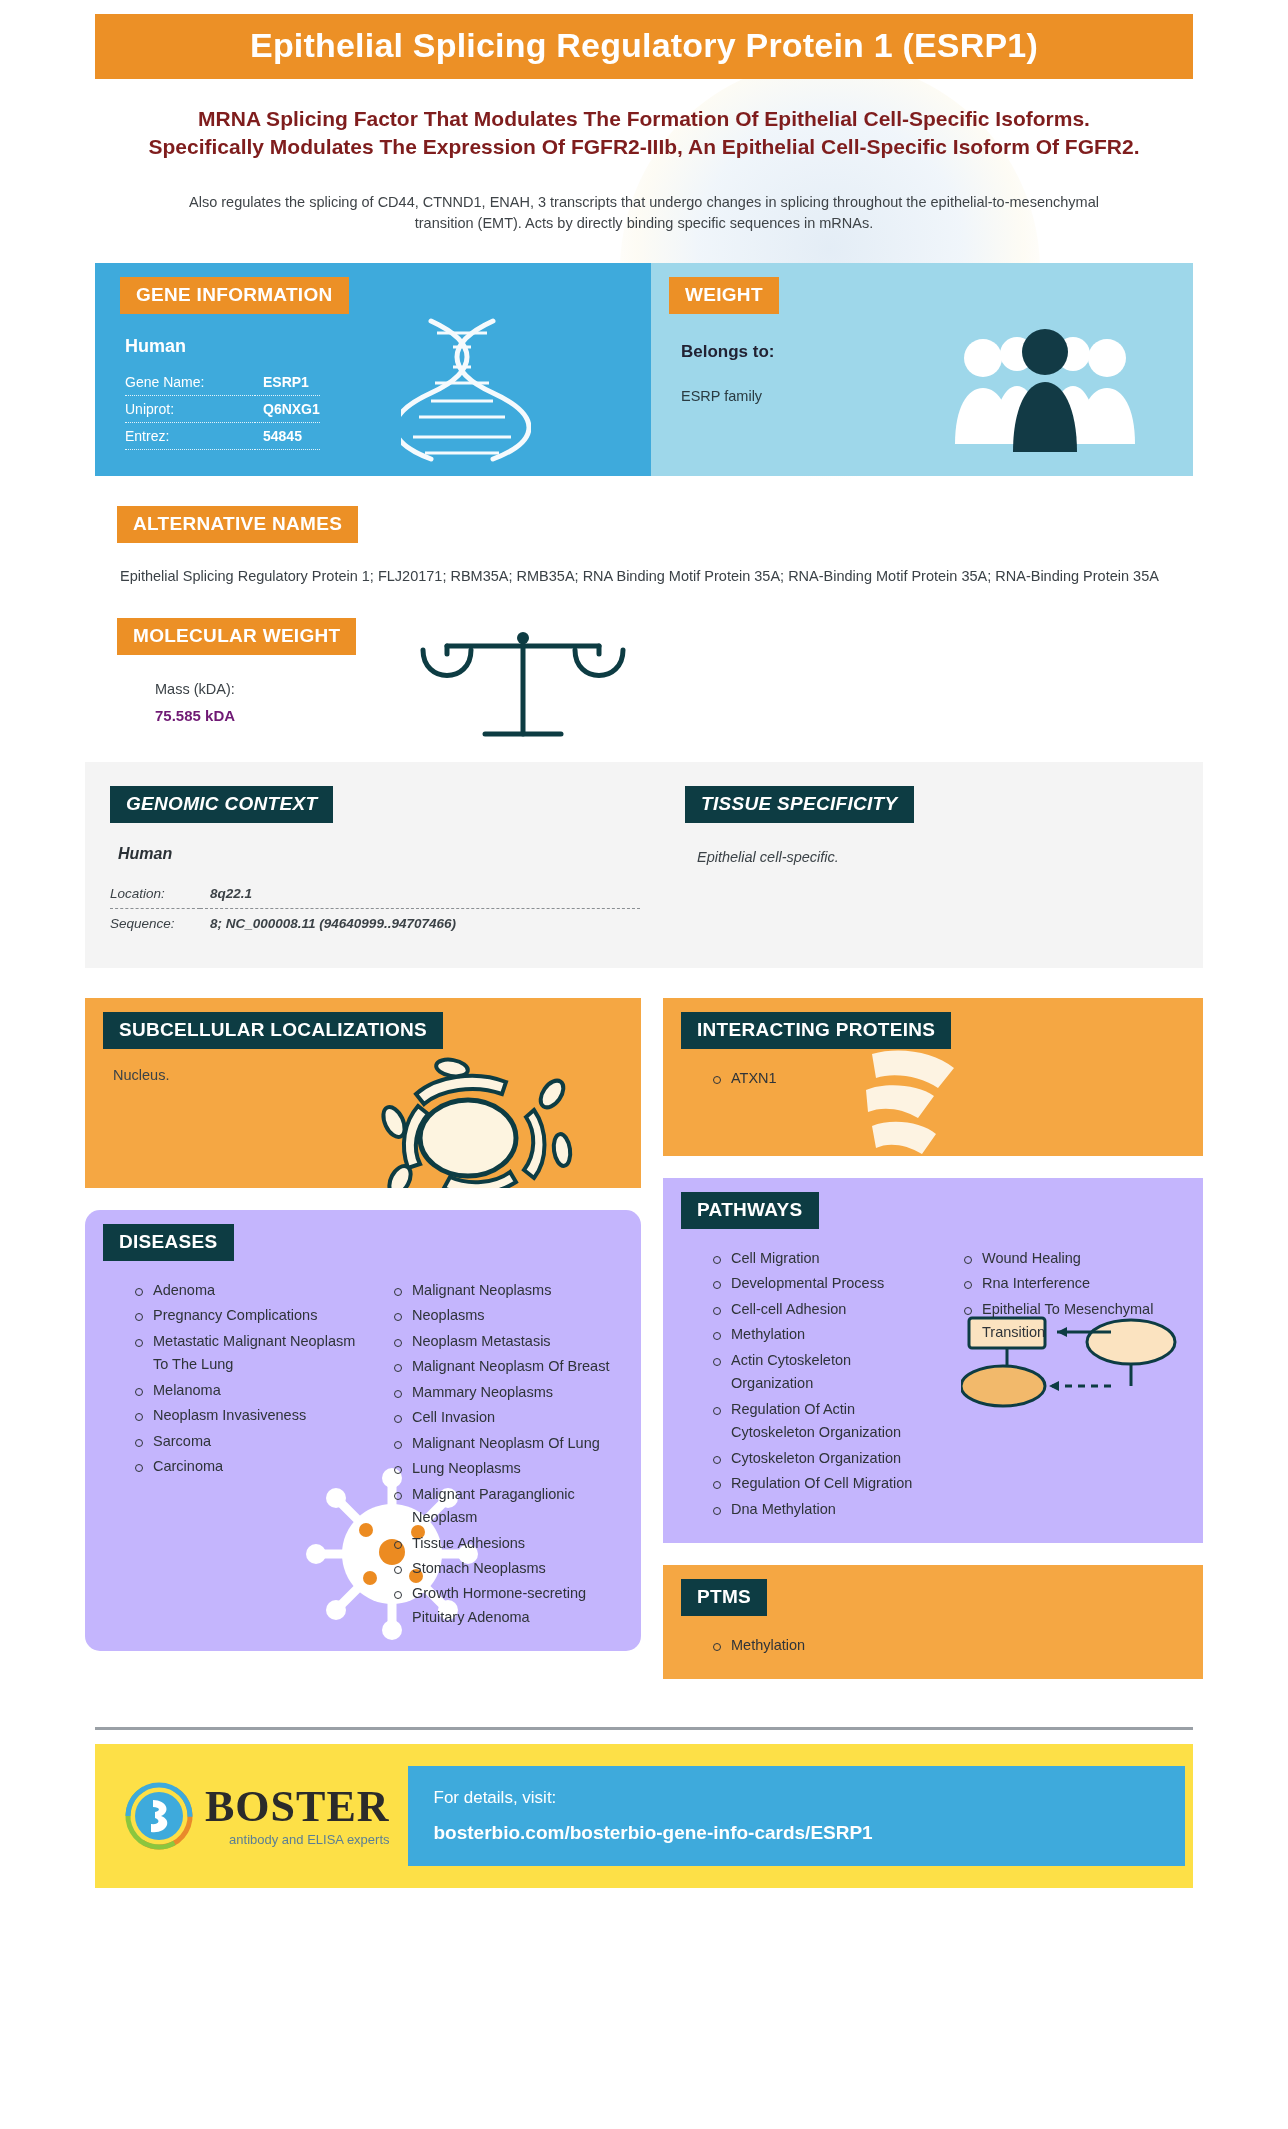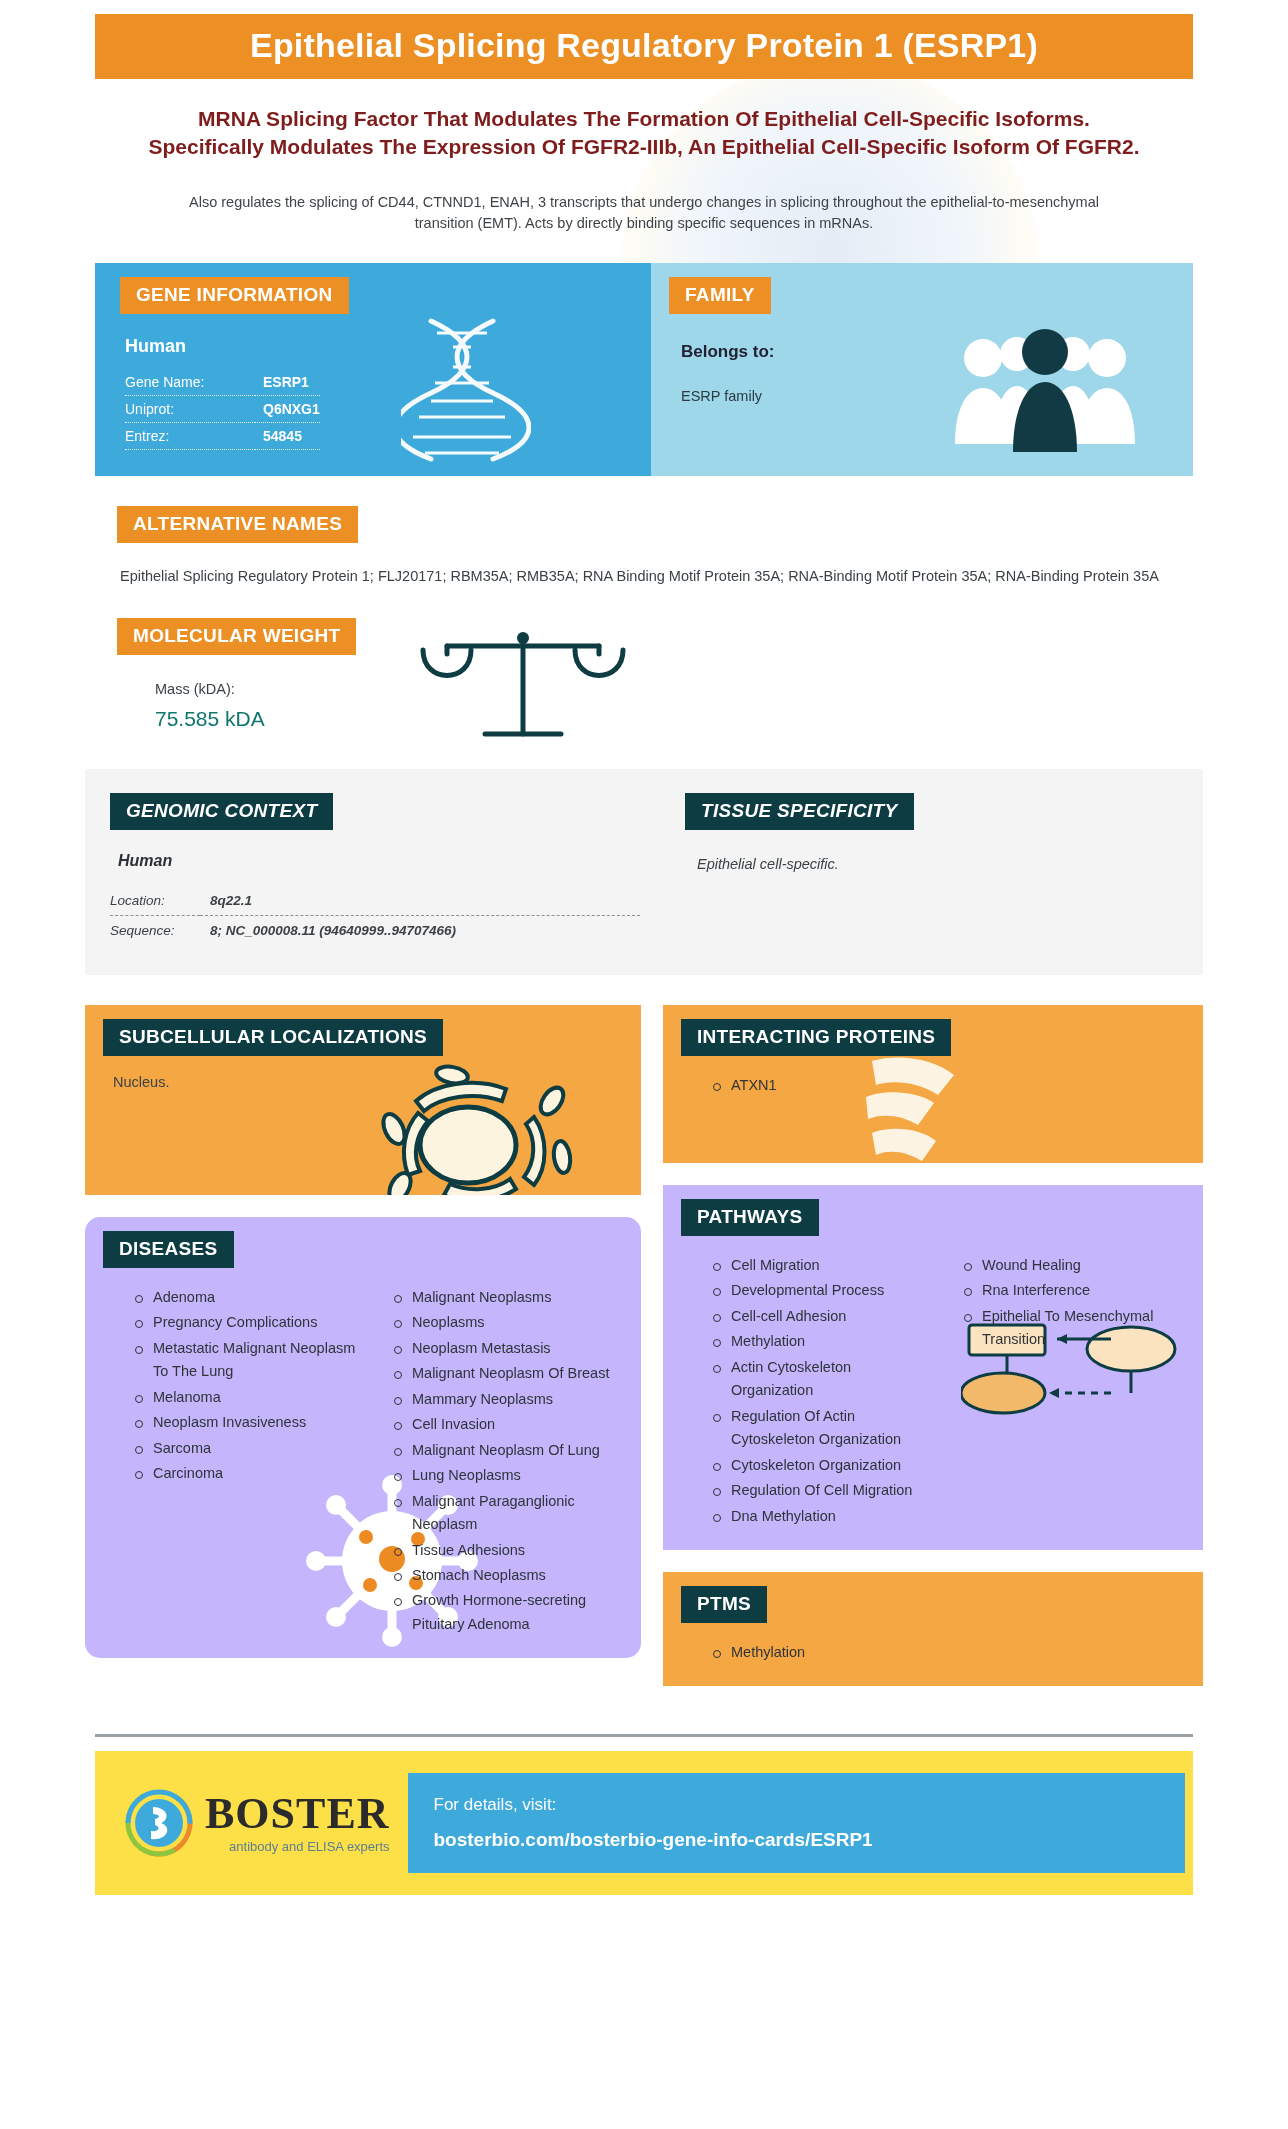--- a/index.html
+++ b/index.html
@@ -109,21 +109,21 @@
   .family-val { font-size: 14.5px; color: #2a3b42; }
   .people-art { position: absolute; right: 48px; bottom: 22px; z-index: 1; }
 
   
   .block { margin: 30px 95px 0 95px; position: relative; }
   .block .chip { margin-left: 22px; }
   .block-body { padding: 22px 8px 0 25px; font-size: 14.5px; line-height: 1.55; color: #3b4247; }
 
   .mw-body { padding: 26px 8px 0 60px; }
   .mw-label { font-size: 14.5px; color: #3b4247; margin-bottom: 10px; }
-  .mw-value { font-size: 21px; font-weight: normal; color: #0f766e; }
+  .mw-value { font-size: 15px; font-weight: bold; color: #701a75; }
   .scale-art { position: absolute; right: 560px; top: 8px; z-index: 1; }
 
   
   .band {
     margin: 38px 85px 0 85px;
     background: #f4f4f4;
     padding: 24px 0 30px 0;
     display: flex;
     font-style: italic;
   }
@@ -264,21 +264,21 @@
               <tr>
                 <td class="k">Entrez:</td>
                 <td class="v">54845</td>
               </tr>
             </tbody>
           </table>
         </div>
       </div>
 
       <div class="family-box">
-        <div class="chip">FAMILY</div>
+        <div class="chip">WEIGHT</div>
 
         <svg class="people-art" width="200" height="130" viewBox="0 0 200 130">
           <g fill="#ffffff">
             <circle cx="38" cy="34" r="19"></circle>
             <path d="M10 120 C10 84, 22 64, 38 64 C54 64, 66 84, 66 120 Z"></path>
             <circle cx="162" cy="34" r="19"></circle>
             <path d="M134 120 C134 84, 146 64, 162 64 C178 64, 190 84, 190 120 Z"></path>
             <circle cx="72" cy="30" r="17"></circle>
             <path d="M48 120 C48 88, 58 62, 72 62 C86 62, 96 88, 96 120 Z"></path>
             <circle cx="128" cy="30" r="17"></circle>

